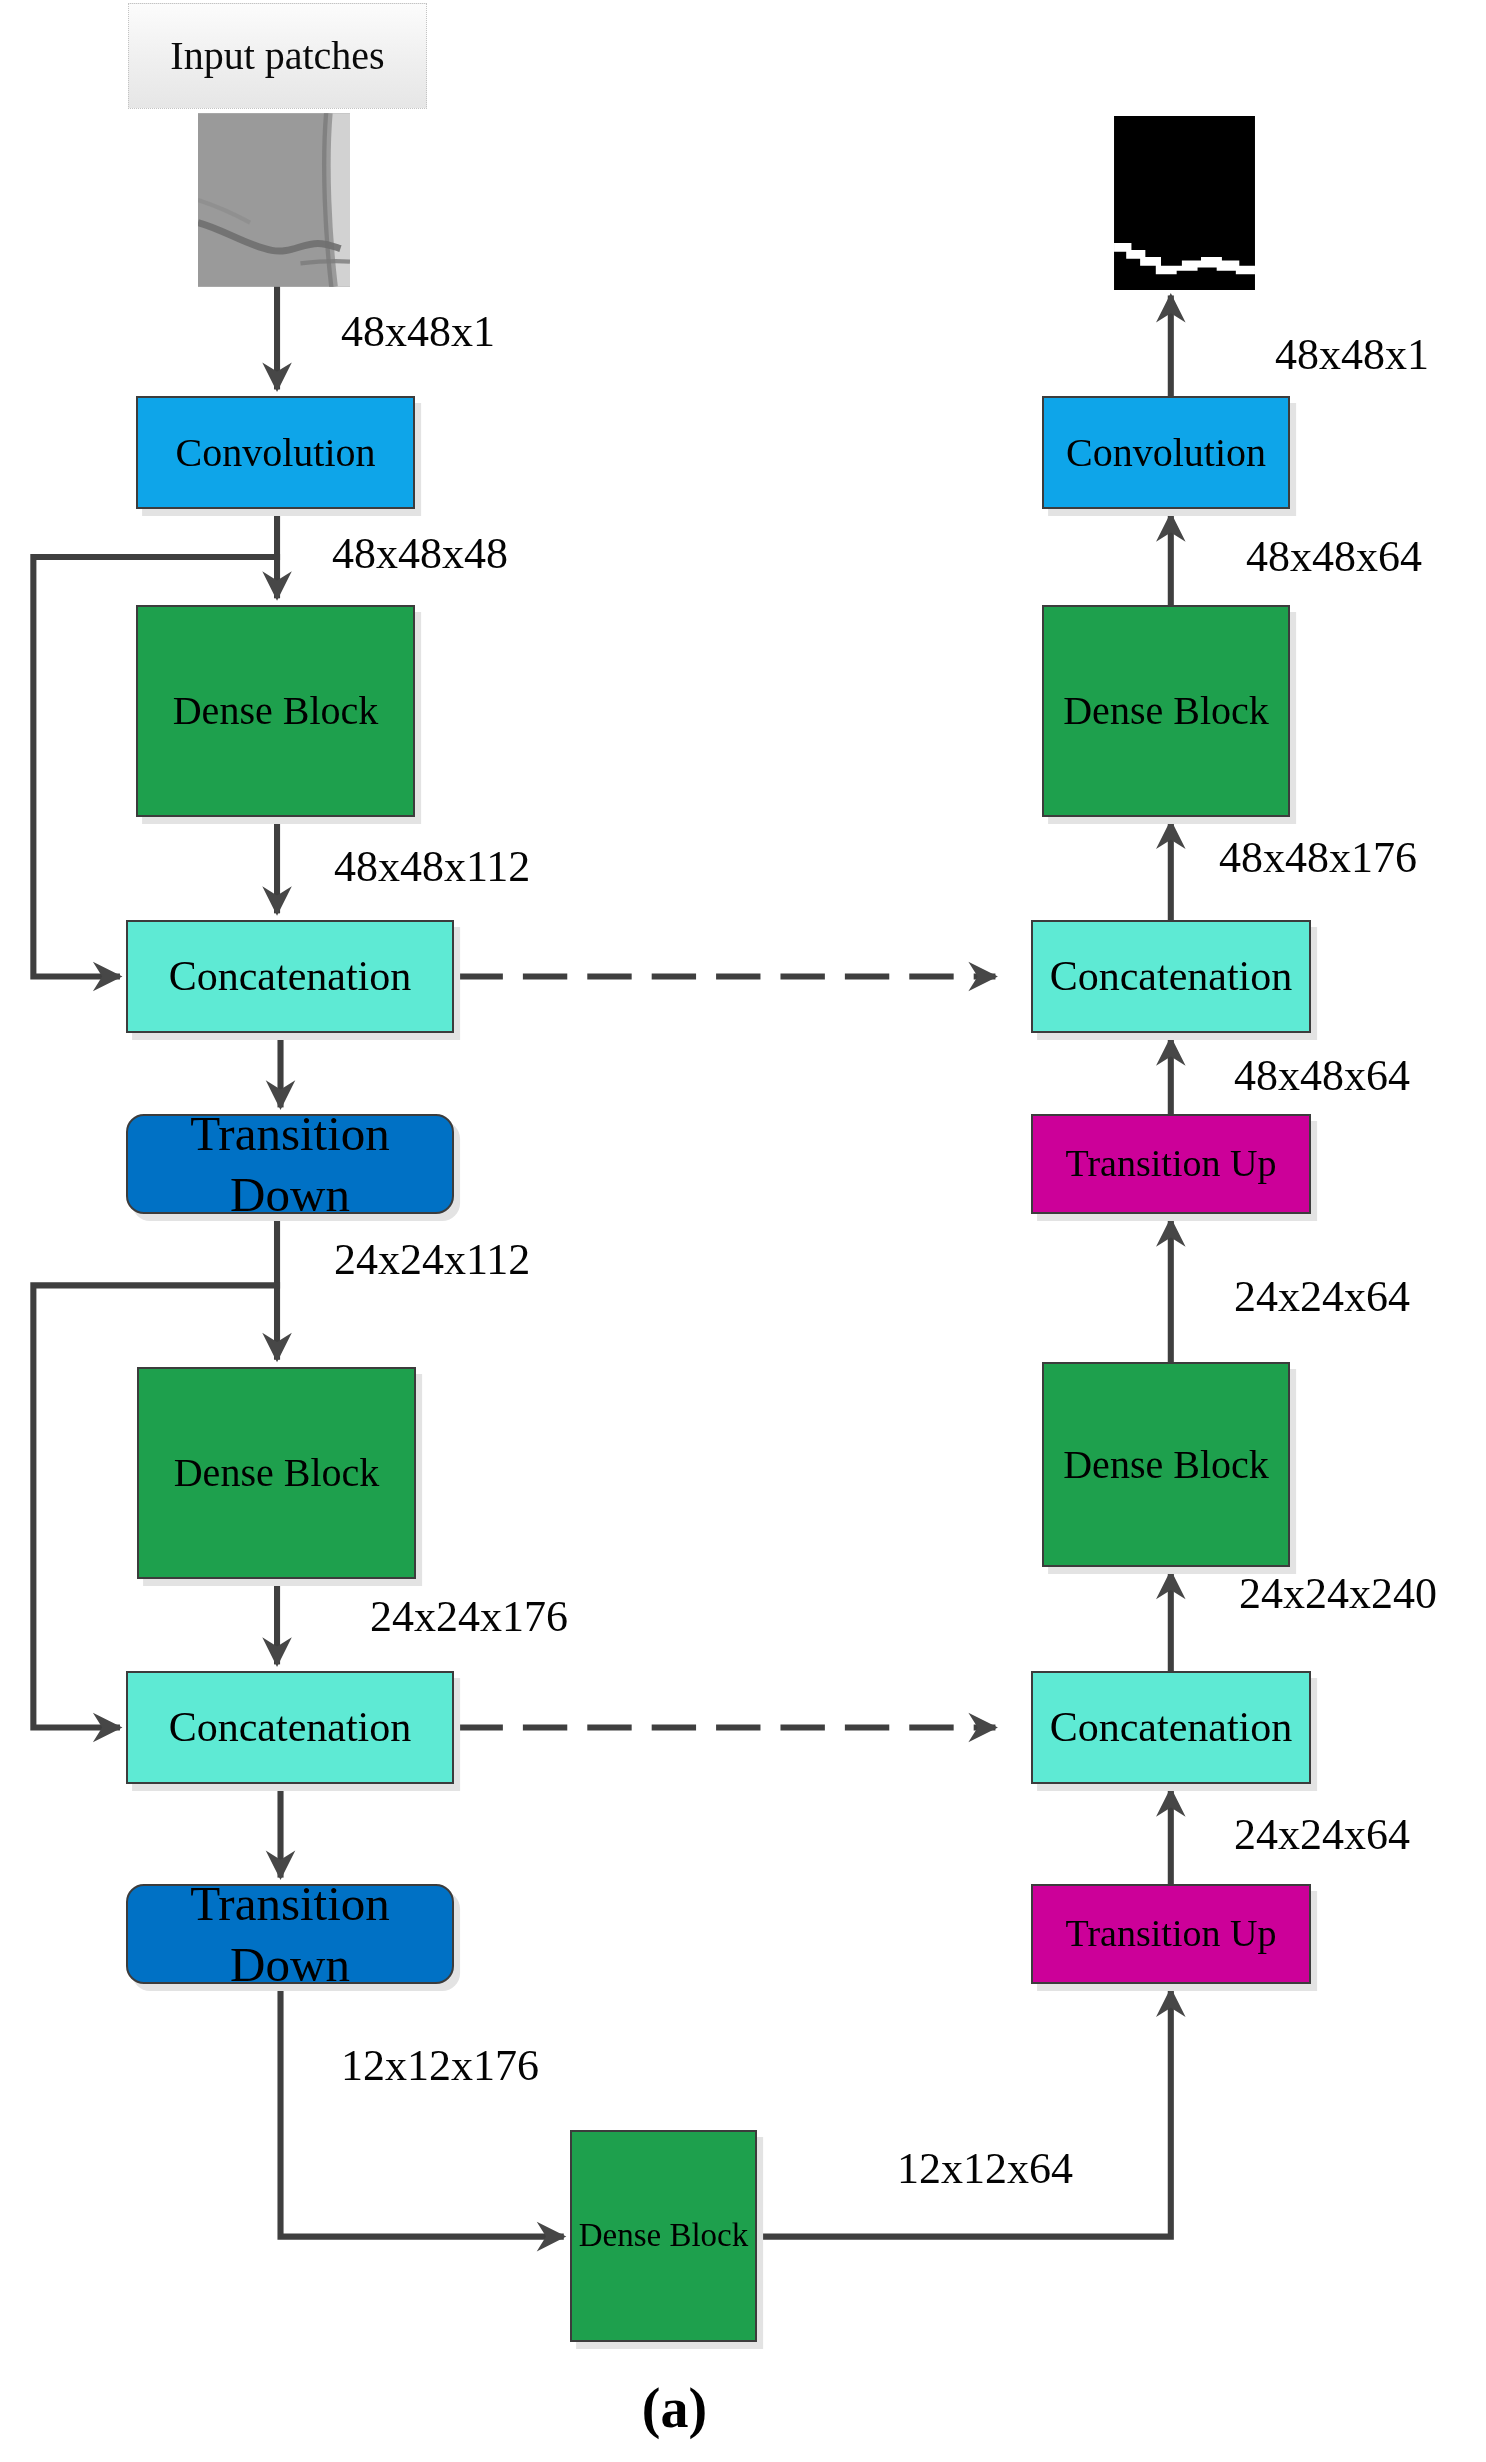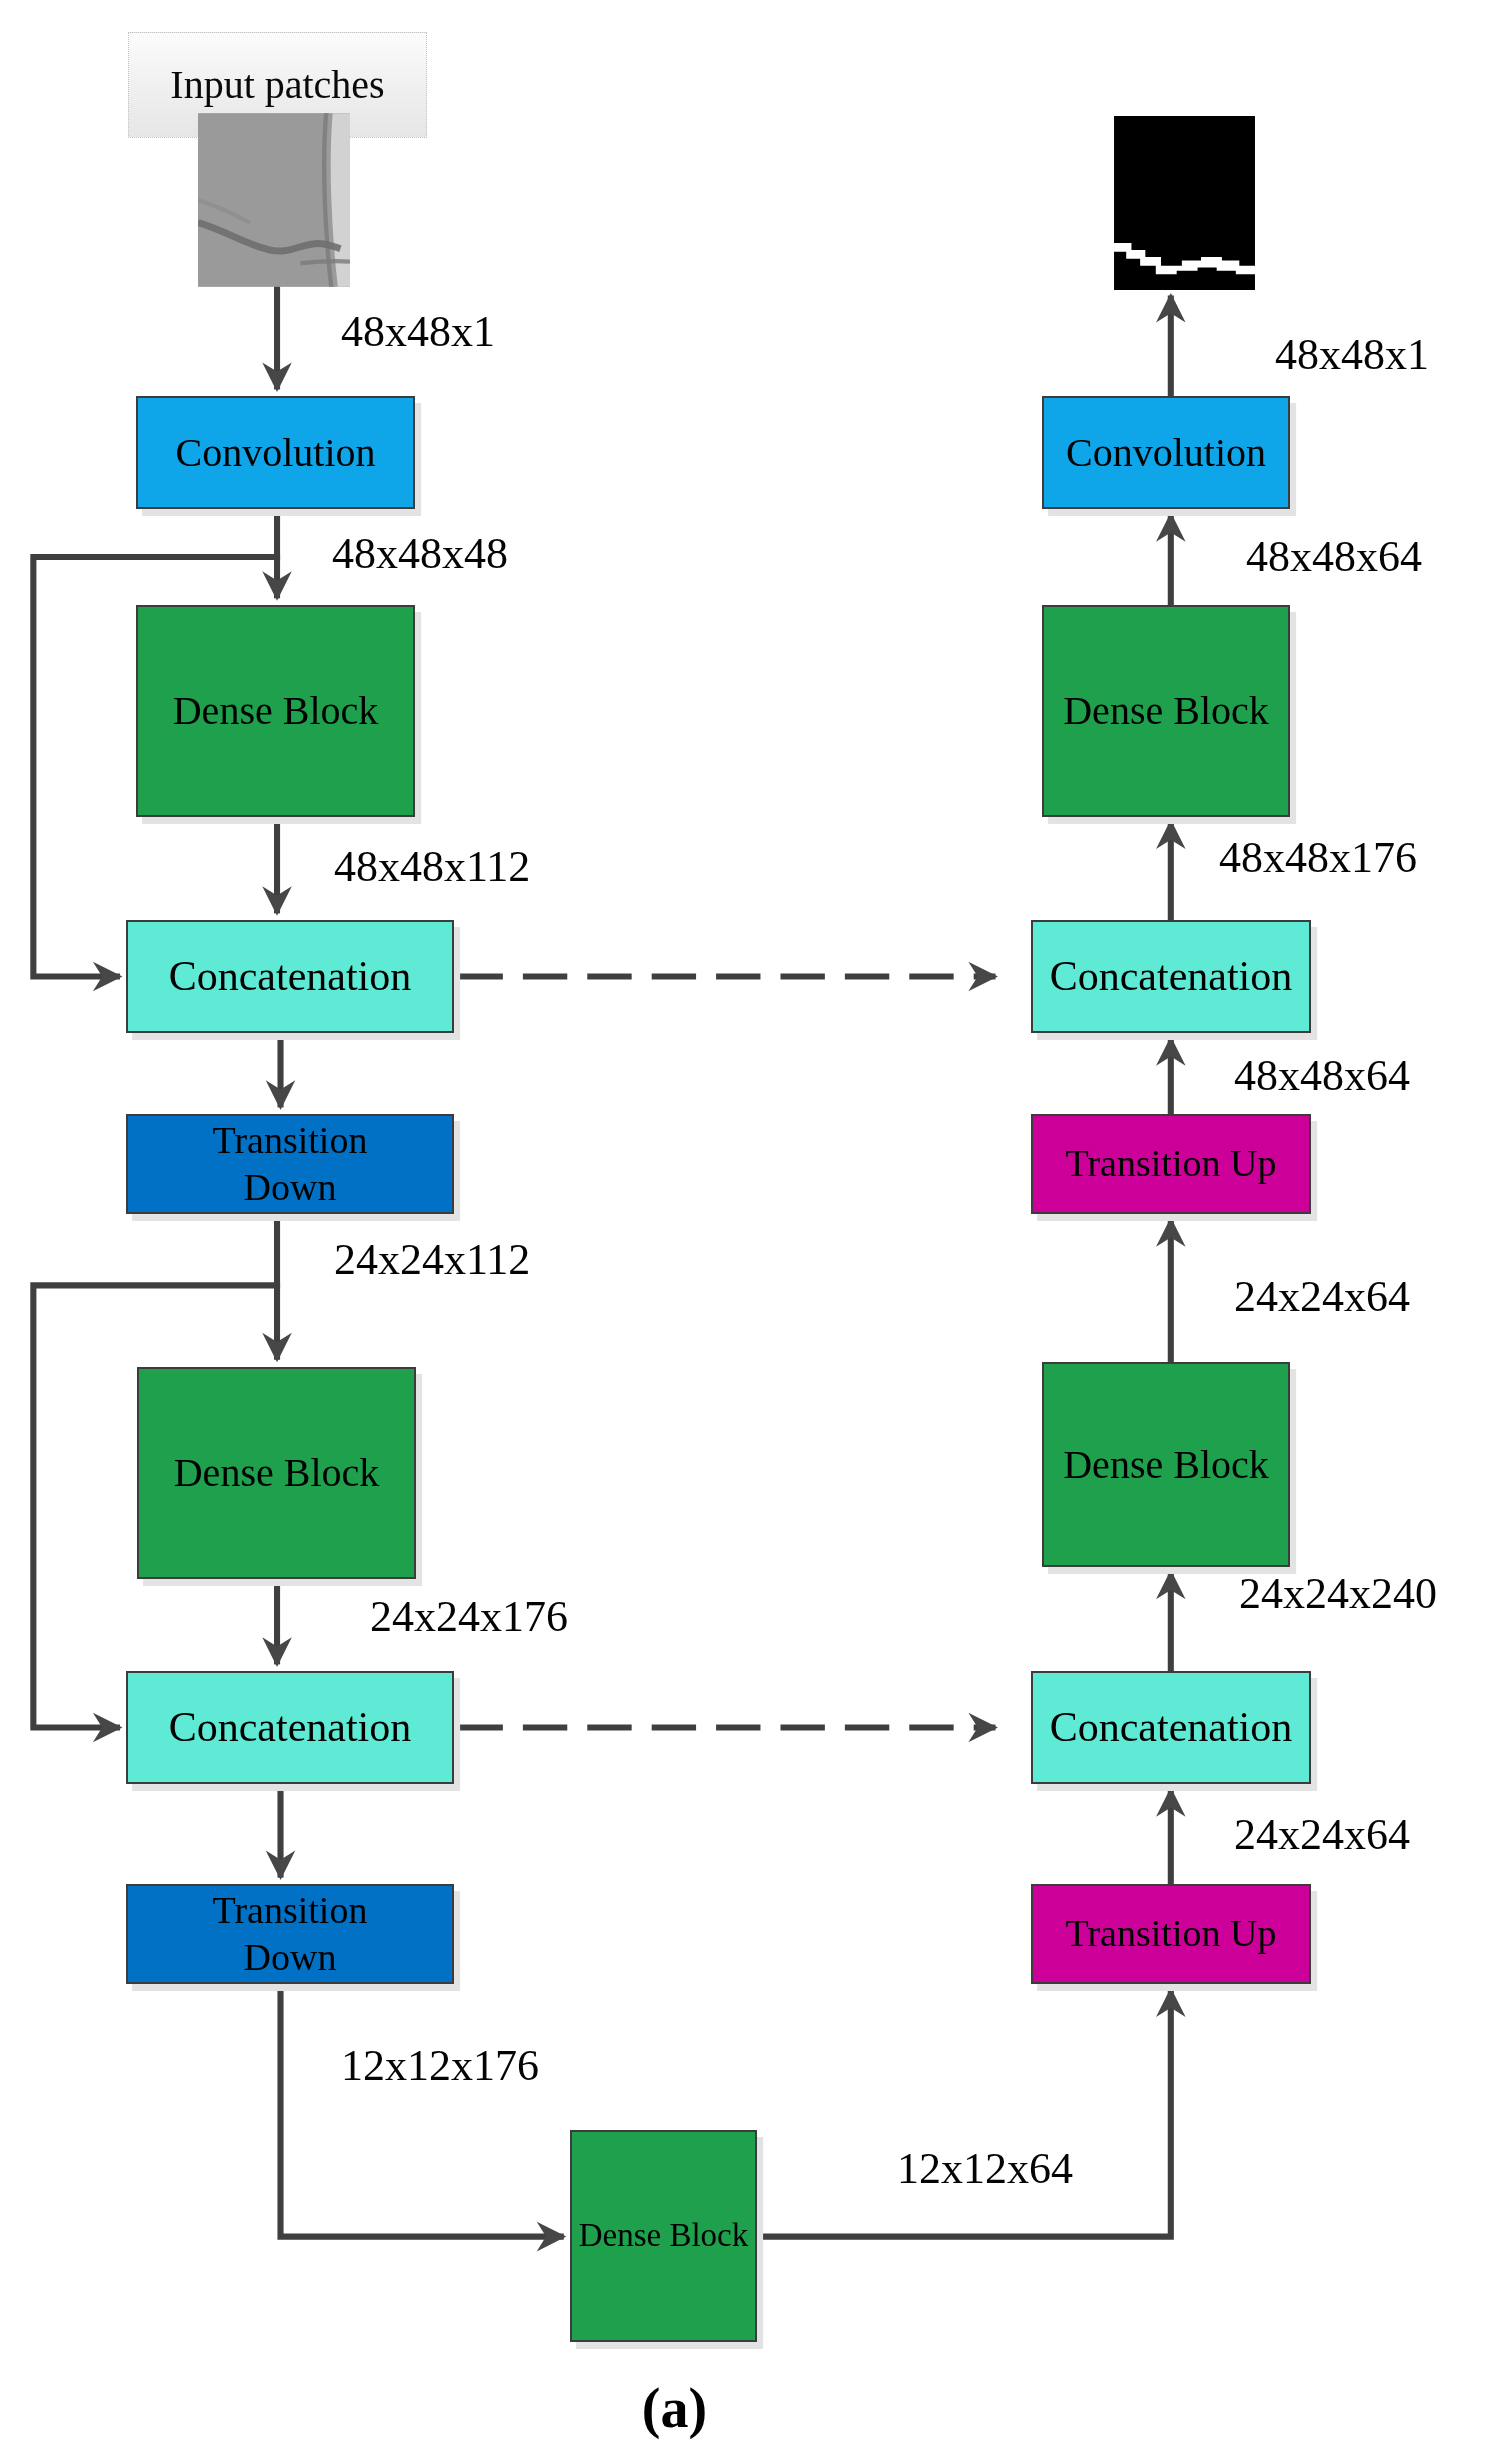--- a/index.html
+++ b/index.html
@@ -5,27 +5,27 @@
   html,body{margin:0;padding:0;background:#ffffff;}
   #page{position:relative;width:1487px;height:2462px;background:#ffffff;
         font-family:"Liberation Serif","DejaVu Serif",serif;overflow:hidden;}
   svg.layer{position:absolute;left:0;top:0;z-index:1;}
   .box{position:absolute;display:flex;align-items:center;justify-content:center;
        text-align:center;border:2.6px solid #3c3c3c;color:#000;z-index:2;
        box-shadow:6.1px 7px 0 0 #e3e3e3;box-sizing:border-box;line-height:1.25;}
   .conv{background:#0ea5e9;font-size:40px;}
   .dense{background:#1ea04d;font-size:40px;}
   .concat{background:#5eead4;font-size:42px;}
-  .tdown{background:#0071c5;font-size:38px;white-space:pre-line;}
+  .tdown{background:#0071c5;font-size:49px;white-space:pre-line;border-radius:18px;}
   .tup{background:#cc0099;font-size:38px;}
   .dense-small{background:#1ea04d;font-size:33px;}
   .hdr{position:absolute;display:flex;align-items:center;justify-content:center;
        background:linear-gradient(180deg,#fcfcfc 0%,#efefef 55%,#e6e6e6 100%);
        border:0.9px dotted #c4c4c4;font-size:40px;color:#0a0a0a;z-index:2;
-       box-sizing:border-box;margin-top:29px;}
+       box-sizing:border-box;}
   .dim{position:absolute;font-size:44px;color:#040404;white-space:nowrap;z-index:3;}
   .patch{position:absolute;z-index:2;}
   .caption{position:absolute;font-size:56px;font-weight:bold;color:#000;z-index:3;
            text-align:center;}
 </style>
 </head>
 <body>
 
 <div id="page">
 

